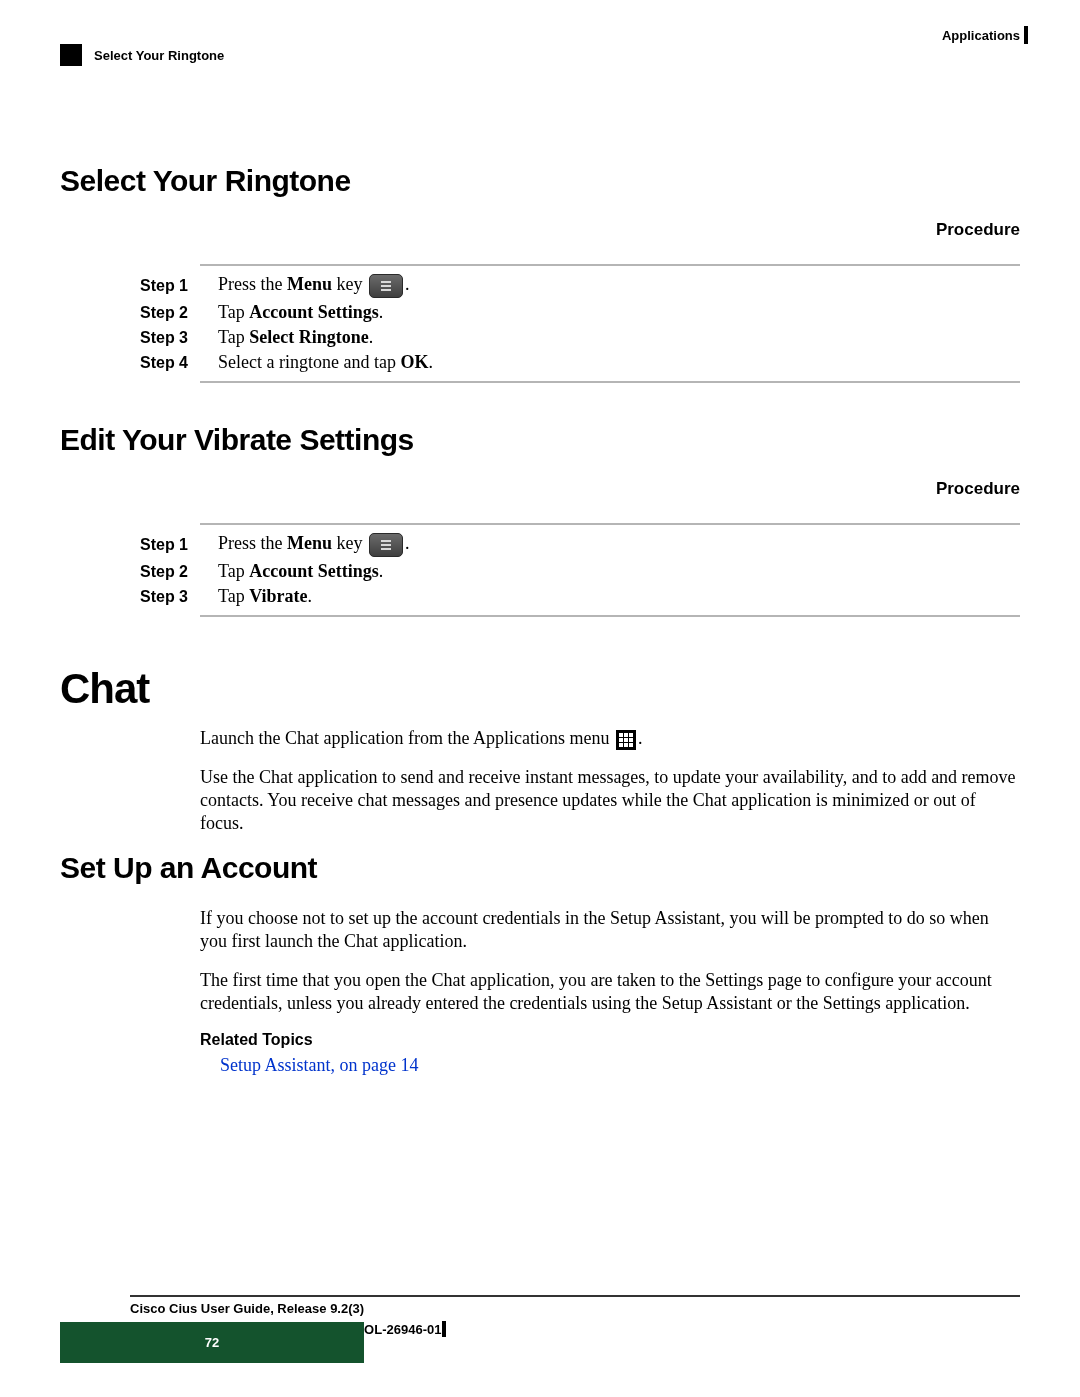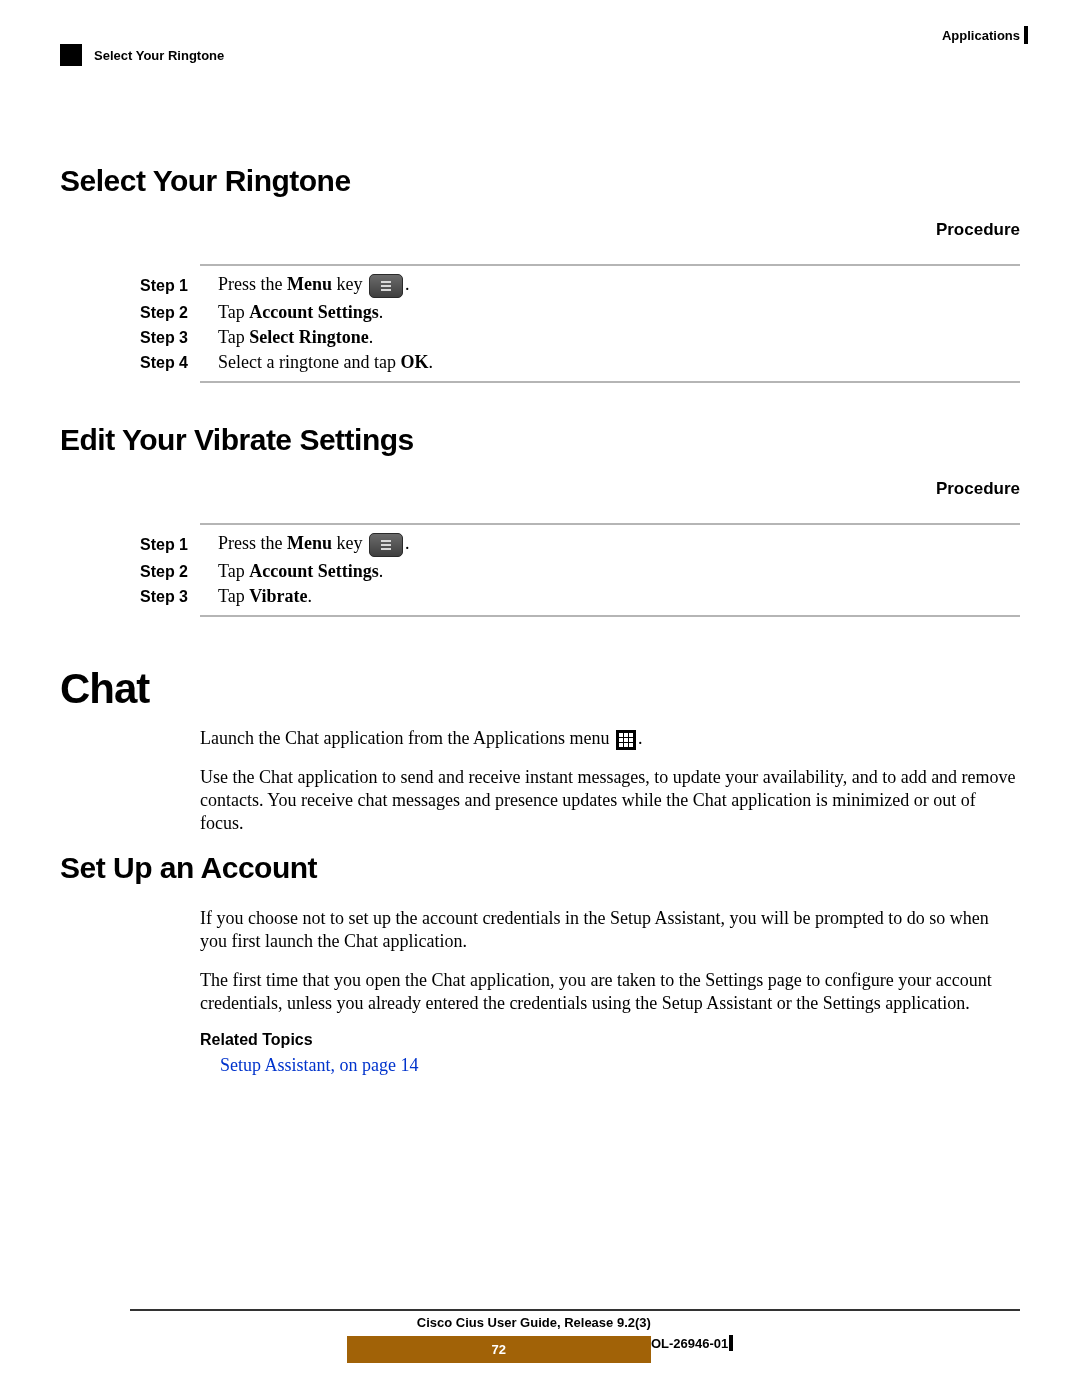--- a/index.html
+++ b/index.html
@@ -177,38 +177,38 @@
     bottom: 34px;
   }
   .foot-rule {
     border: none;
     border-top: 2px solid #333;
     margin: 0 0 4px 70px;
   }
   .foot-row {
     display: flex;
     align-items: flex-start;
-    justify-content: center;
+    justify-content: flex-start;
     font-family: Arial, Helvetica, sans-serif;
     font-weight: bold;
     font-size: 13px;
   }
   .foot-left {
     display: flex;
     flex-direction: column;
   }
   .foot-title {
     margin-left: 70px;
     margin-bottom: 6px;
   }
   .page-badge {
     display: inline-block;
     min-width: 40px;
-    padding: 6px 10px;
-    background: #a16207;
+    padding: 13px 10px;
+    background: #14532d;
     color: #fff;
     text-align: center;
     font-size: 13px;
   }
   .foot-right {
     display: flex;
     align-items: center;
     gap: 1px;
     margin-top: 20px;
   }

